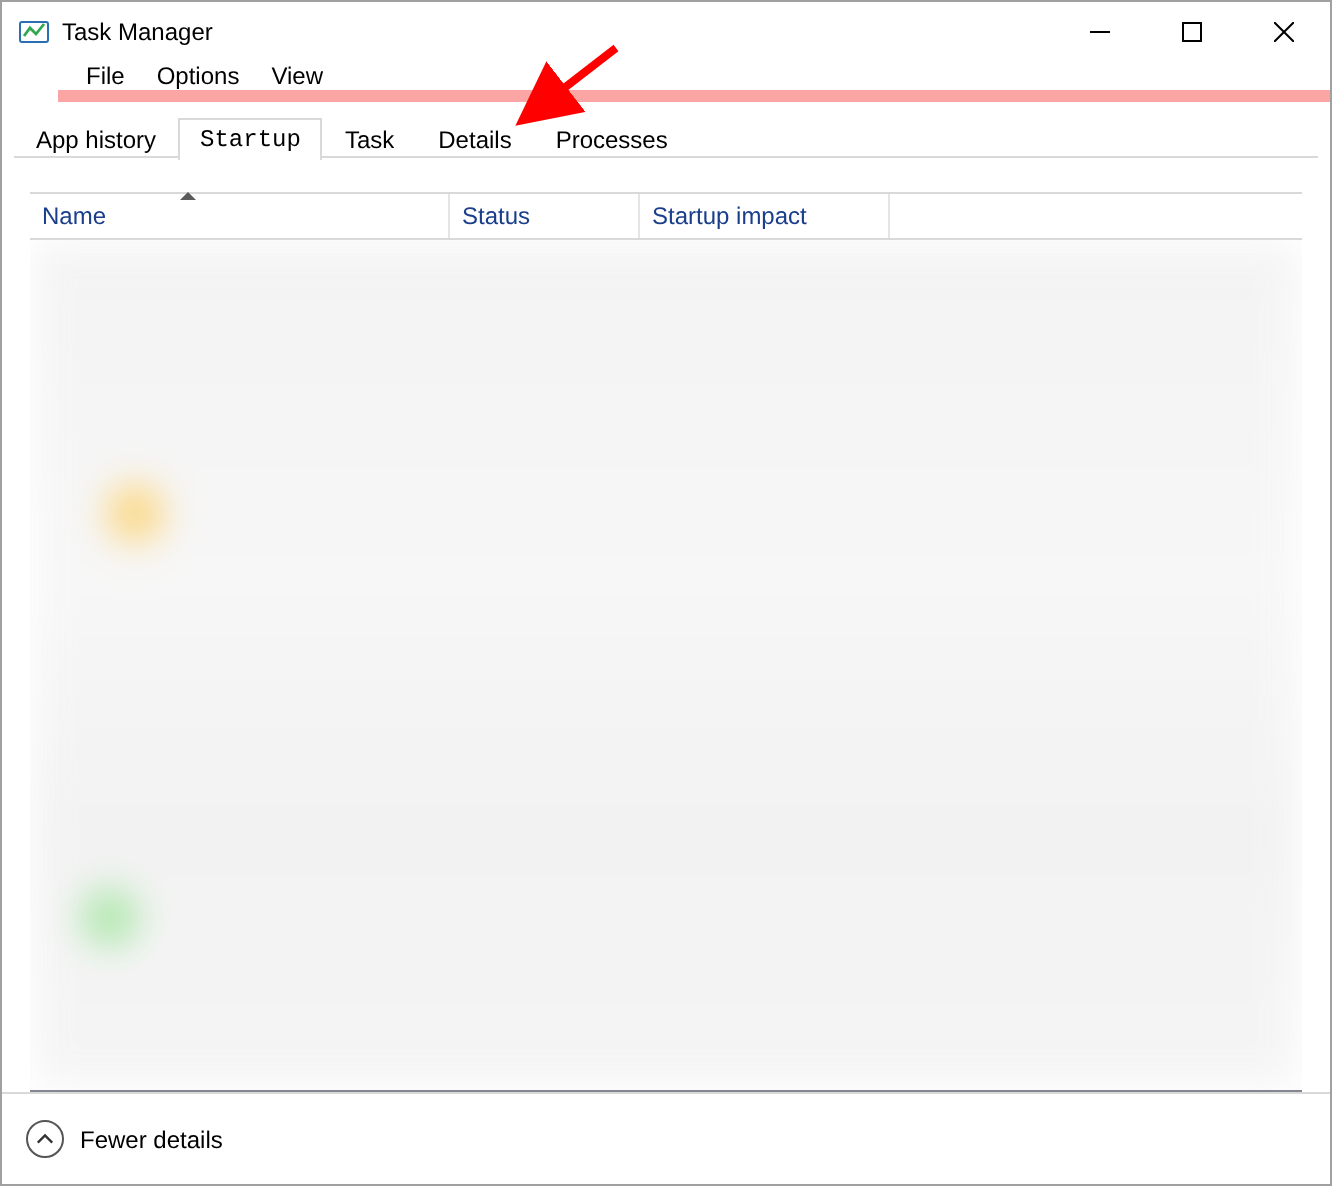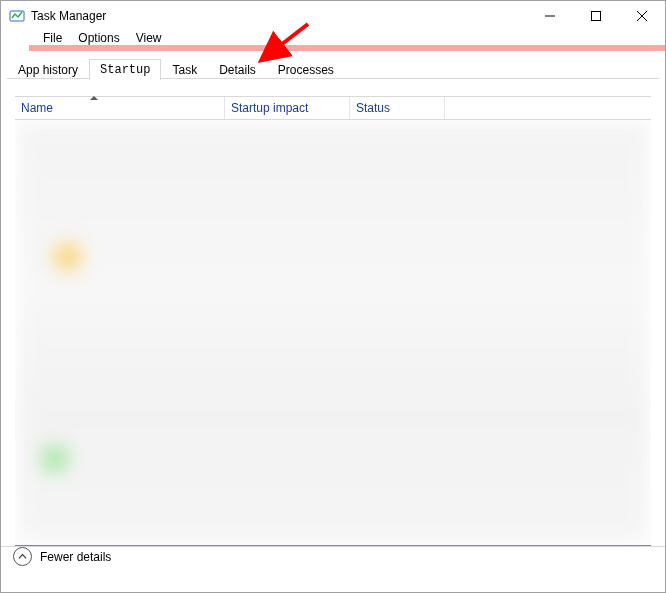--- a/index.html
+++ b/index.html
@@ -163,21 +163,21 @@
       radial-gradient(circle at 6% 80%, #9fe49c 0 10px, transparent 18px),
       linear-gradient(180deg, #f2f2f2 0%, #f6f6f6 40%, #f0f0f0 70%, #f4f4f4 100%);
     filter: blur(9px);
     opacity: .85;
   }
   
   .footer {
     height: 46px;
     border-top: 1px solid #d9d9d9;
     display: flex;
-    align-items: flex-start;
+    align-items: center;
     padding: 0 12px;
   }
   .fewer {
     display: flex;
     align-items: center;
     gap: 8px;
     font-size: 12px;
     color: #000;
     cursor: default;
   }
@@ -258,22 +258,22 @@
   </div>
   <div class="tabstrip-border"></div>
 
   <div class="content">
     <div class="table-wrap">
       <div class="table-header">
         <div class="col col-name">
           <span>Name</span>
           <span class="sort-ind"></span>
         </div>
+        <div class="col col-stat">Status</div>
         <div class="col col-imp">Startup impact</div>
-        <div class="col col-stat">Status</div>
       </div>
       <div class="table-body">
         <div class="blur-block"></div>
       </div>
     </div>
   </div>
 
   <div class="footer">
     <div class="fewer">
       <span class="chev-circle">

